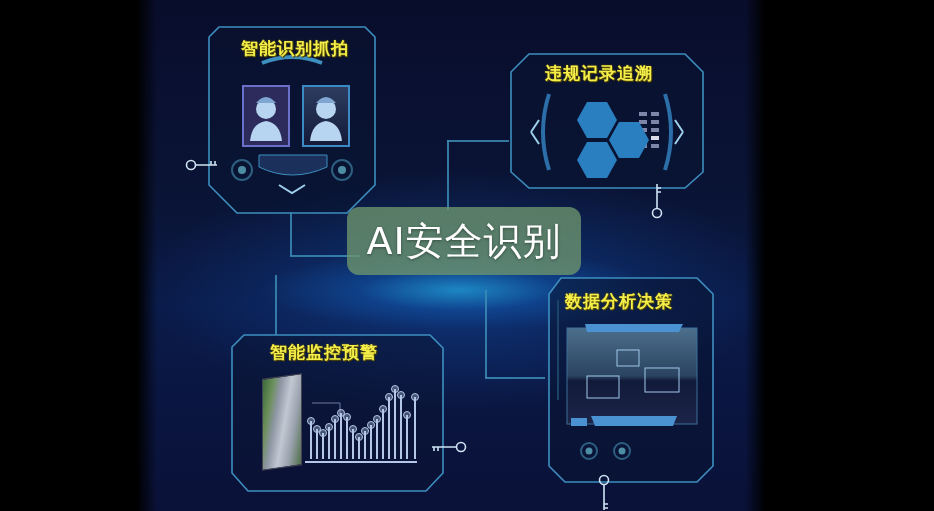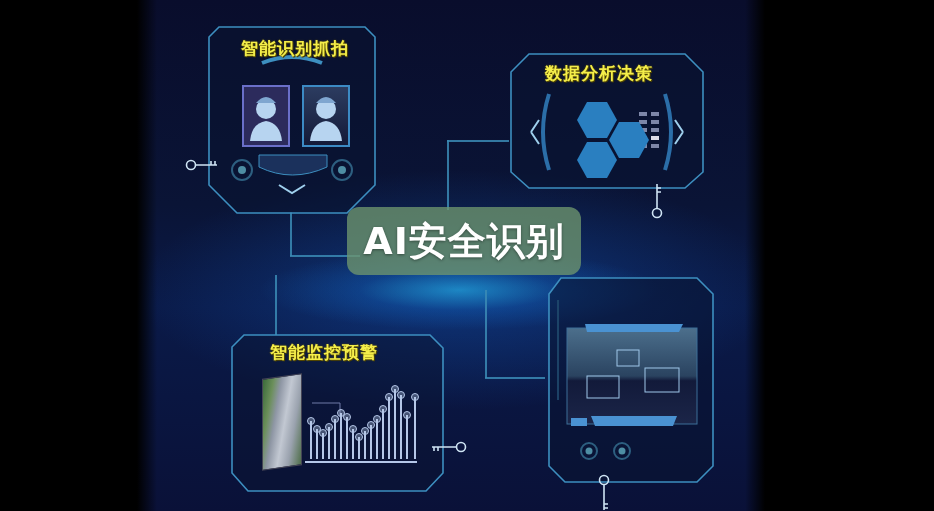--- a/index.html
+++ b/index.html
@@ -12,21 +12,21 @@
        linear-gradient(180deg,#090d2c 0%,#0a1436 40%,#0a1a48 60%,#0a1138 100%);}
   .fade-left{position:absolute;left:0;top:0;width:20px;height:511px;background:linear-gradient(90deg,#000,rgba(0,0,0,0));}
   .fade-right{position:absolute;right:0;top:0;width:20px;height:511px;background:linear-gradient(270deg,#000,rgba(0,0,0,0));}
   .line{position:absolute;background:#3b8bb5;opacity:.85;}
   .panel{position:absolute;}
   .panel svg{position:absolute;left:0;top:0;}
   .ptitle{position:absolute;color:#f4ee4a;font-weight:bold;font-size:17px;letter-spacing:1px;
      text-shadow:0 0 2px #6a5a00,1px 1px 0 #4a4000;white-space:nowrap;}
   .center-badge{position:absolute;left:210px;top:207px;width:234px;height:68px;border-radius:12px;
      background:rgba(110,150,110,0.78);display:flex;align-items:center;justify-content:center;}
-  .center-badge span{color:#fff;font-weight:bold;font-size:38px;letter-spacing:1px;text-shadow:0 1px 3px rgba(0,0,0,.4);}
+  .center-badge span{color:#fff;font-weight:normal;font-size:38px;letter-spacing:1px;text-shadow:0 1px 3px rgba(0,0,0,.4);}
   .face{position:absolute;width:44px;height:58px;}
   .bars{position:absolute;}
   .bar{position:absolute;bottom:0;width:2px;background:#b5c7e8;}
   .bar::before{content:"";position:absolute;top:-4px;left:-3px;width:8px;height:8px;border-radius:50%;
      background:rgba(180,200,230,.35);border:1px solid #b5c7e8;box-sizing:border-box;}
   .road{position:absolute;left:125px;top:376px;width:38px;height:90px;
     background:linear-gradient(100deg,#3a6a3a 0%,#6b8f5a 20%,#8e96a4 35%,#c2c8d2 55%,#9aa2ae 75%,#4f6e4a 100%);
     transform:skewY(-8deg);border:1px solid #445;}
   .hex{position:absolute;width:40px;height:36px;background:#2a7fc0;
     clip-path:polygon(25% 0,75% 0,100% 50%,75% 100%,25% 100%,0 50%);}
@@ -88,21 +88,21 @@
         <rect x="130" y="68" width="8" height="4" fill="#7d86a8"></rect>
         <rect x="130" y="76" width="8" height="4" fill="#7d86a8"></rect>
         <rect x="130" y="84" width="8" height="4" fill="#7d86a8"></rect>
         <rect x="130" y="92" width="8" height="4" fill="#7d86a8"></rect>
       <rect x="142" y="60" width="8" height="4" fill="#7d86a8"></rect>
         <rect x="142" y="68" width="8" height="4" fill="#7d86a8"></rect>
         <rect x="142" y="76" width="8" height="4" fill="#7d86a8"></rect>
         <rect x="142" y="84" width="8" height="4" fill="#dcdce8"></rect>
         <rect x="142" y="92" width="8" height="4" fill="#7d86a8"></rect>
     </svg>
-    <div class="ptitle" style="left:36px;top:10px;">数据分析决策</div>
+    <div class="ptitle" style="left:36px;top:10px;">违规记录追溯</div>
     <div class="hex" style="left:68px;top:50px;"></div>
     <div class="hex" style="left:68px;top:90px;"></div>
     <div class="hex" style="left:100px;top:70px;"></div>
     <svg width="14" height="40" style="position:absolute;left:141px;top:128px;">
       <circle cx="7" cy="33" r="4.5" fill="none" stroke="#cfe4f4" stroke-width="1.6"></circle>
       <path d="M7 28 V4 M7 8 H11 M7 12 H11" stroke="#cfe4f4" stroke-width="1.6"></path>
     </svg>
   </div>
 
   <div class="center-badge">
@@ -159,20 +159,21 @@
       <path d="M44 140 H130 L126 150 H48 Z" fill="#4a92d2"></path>
       <rect x="24" y="142" width="16" height="8" fill="#4a92d2"></rect>
       <rect x="70" y="74" width="22" height="16" fill="none" stroke="#9fc7ea"></rect>
       <rect x="40" y="100" width="32" height="22" fill="none" stroke="#9fc7ea"></rect>
       <rect x="98" y="92" width="34" height="24" fill="none" stroke="#9fc7ea"></rect>
       <circle cx="42" cy="175" r="8" fill="none" stroke="#2d5f80" stroke-width="2"></circle>
         <circle cx="42" cy="175" r="3.5" fill="#4e8ea4"></circle>
       <circle cx="75" cy="175" r="8" fill="none" stroke="#2d5f80" stroke-width="2"></circle>
         <circle cx="75" cy="175" r="3.5" fill="#4e8ea4"></circle>
     </svg>
+    <div class="ptitle" style="left:18px;top:14px;">数据分析决策</div>
     <svg width="14" height="40" style="position:absolute;left:50px;top:198px;">
       <circle cx="7" cy="6" r="4.5" fill="none" stroke="#cfe4f4" stroke-width="1.6"></circle>
       <path d="M7 11 V36 M7 30 H11 M7 34 H11" stroke="#cfe4f4" stroke-width="1.6"></path>
     </svg>
   </div>
 
   <div class="fade-left"></div>
   <div class="fade-right"></div>
 </div>
 

